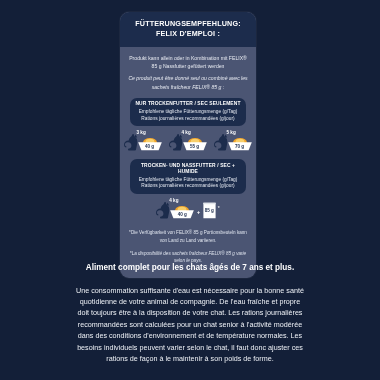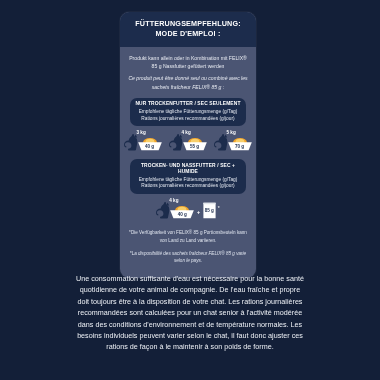--- a/index.html
+++ b/index.html
@@ -191,21 +191,21 @@
     margin: 11px;
   }
 </style>
 </head>
 <body>
 
 <div class="panel">
 
   <div class="panel-header">
     <div class="line">FÜTTERUNGSEMPFEHLUNG:</div>
-    <div class="line">MODE D'EMPLOI :</div>
+    <div class="line">FELIX D'EMPLOI :</div>
   </div>
 
   <div class="panel-body">
 
     <p class="intro de">Produkt kann allein oder in Kombination mit FELIX® 85 g Nassfutter gefüttert werden</p>
     <p class="intro fr">Ce produit peut être donné seul ou combiné avec les sachets fraîcheur FELIX® 85 g :</p>
 
     <div class="band">
       <div class="band-title">NUR TROCKENFUTTER / SEC SEULEMENT</div>
       <div class="band-sub">Empfohlene tägliche Fütterungsmenge (g/Tag)</div>
@@ -312,14 +312,15 @@
       </div>
     </div>
 
     <p class="footnote de">*Die Verfügbarkeit von FELIX® 85 g Portionsbeuteln kann von Land zu Land variieren.</p>
     <p class="footnote fr">*La disponibilité des sachets fraîcheur FELIX® 85 g varie selon le pays.</p>
 
   </div>
 </div>
 
 <div class="desc">
+  <p class="desc-title">Aliment complet pour les chats âgés de 7 ans et plus.</p>
   <p class="desc-body">Une consommation suffisante d'eau est nécessaire pour la bonne santé quotidienne de votre animal de compagnie. De l'eau fraîche et propre doit toujours être à la disposition de votre chat. Les rations journalières recommandées sont calculées pour un chat senior à l'activité modérée dans des conditions d'environnement et de température normales. Les besoins individuels peuvent varier selon le chat, il faut donc ajuster ces rations de façon à le maintenir à son poids de forme.</p>
 </div>
 
 </body></html>

